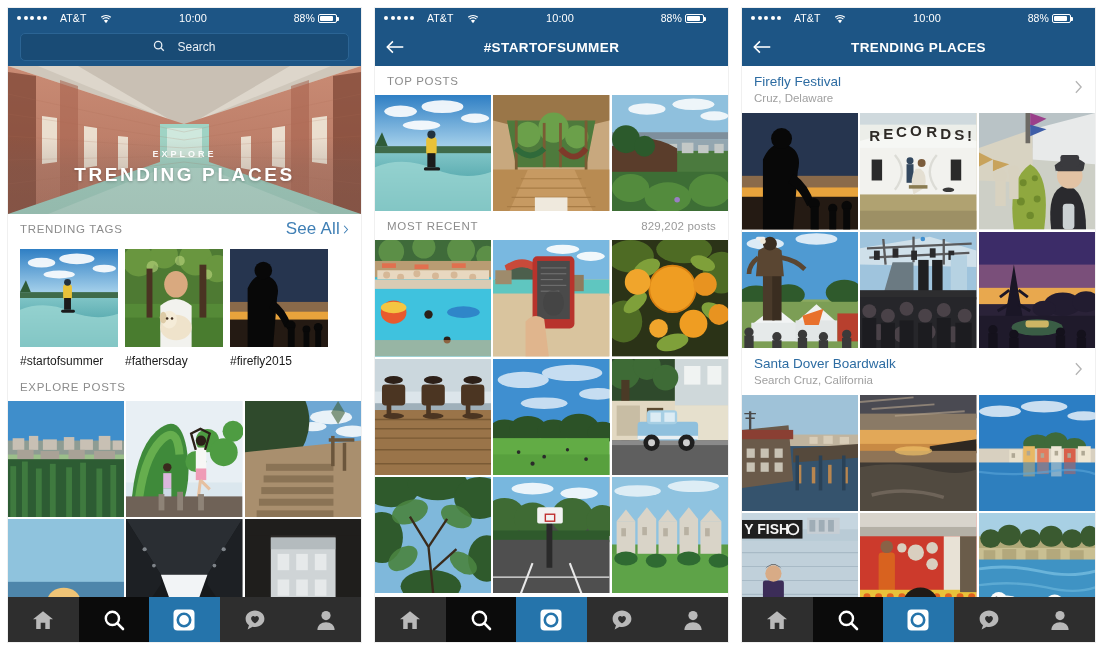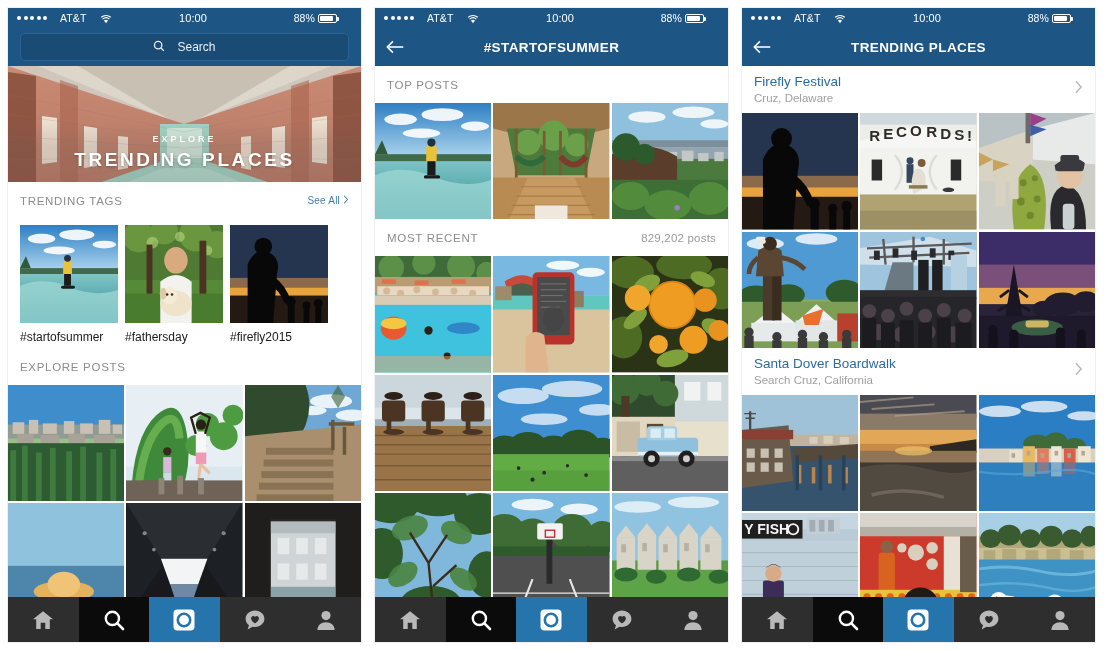--- a/index.html
+++ b/index.html
@@ -43,31 +43,31 @@
     border:1px solid #2b6494;
   }
   .nav-title{
     position:absolute;left:0;right:0;text-align:center;color:#fff;
     font-size:13.5px;font-weight:bold;letter-spacing:.4px;
   }
   .back-arrow{position:relative;z-index:2;padding-left:11px;color:#fff;display:flex;align-items:center;}
 
   
   .section-head{
-    height:37px;display:flex;align-items:center;justify-content:space-between;
+    height:29px;display:flex;align-items:center;justify-content:space-between;
     padding:0 12px;background:#fff;font-size:11.5px;color:#8c8c8c;letter-spacing:.7px;
     border-bottom:1px solid #e8e8e8;
   }
   .section-head.noborder{border-bottom:none;}
   .sh-title{text-transform:uppercase;}
-  .sh-action{color:#3f7fb5;letter-spacing:.2px;font-size:10px;display:flex;align-items:center;gap:3px;text-transform:none;}
+  .sh-action{color:#3f7fb5;letter-spacing:.2px;font-size:17px;display:flex;align-items:center;gap:3px;text-transform:none;}
   .sh-count{color:#9a9a9a;letter-spacing:.2px;font-size:11.5px;text-transform:none;}
 
   
-  .hero{position:relative;height:116px;overflow:hidden;}
+  .hero{position:relative;height:148px;overflow:hidden;}
   .hero-art{position:absolute;inset:0;}
   .hero-overlay{
     position:absolute;left:0;right:0;bottom:0;top:48%;
     display:flex;flex-direction:column;align-items:center;justify-content:flex-start;
     padding-top:12px;color:#fff;text-align:center;
     background:linear-gradient(to bottom,rgba(120,100,95,0) 0%,rgba(110,95,90,.18) 40%,rgba(110,95,90,.22) 100%);
   }
   .hero-kicker{font-size:9px;letter-spacing:3px;font-weight:bold;opacity:.92;}
   .hero-title{font-size:19px;letter-spacing:2.6px;font-weight:bold;margin-top:5px;text-shadow:0 1px 3px rgba(0,0,0,.25);}
 

